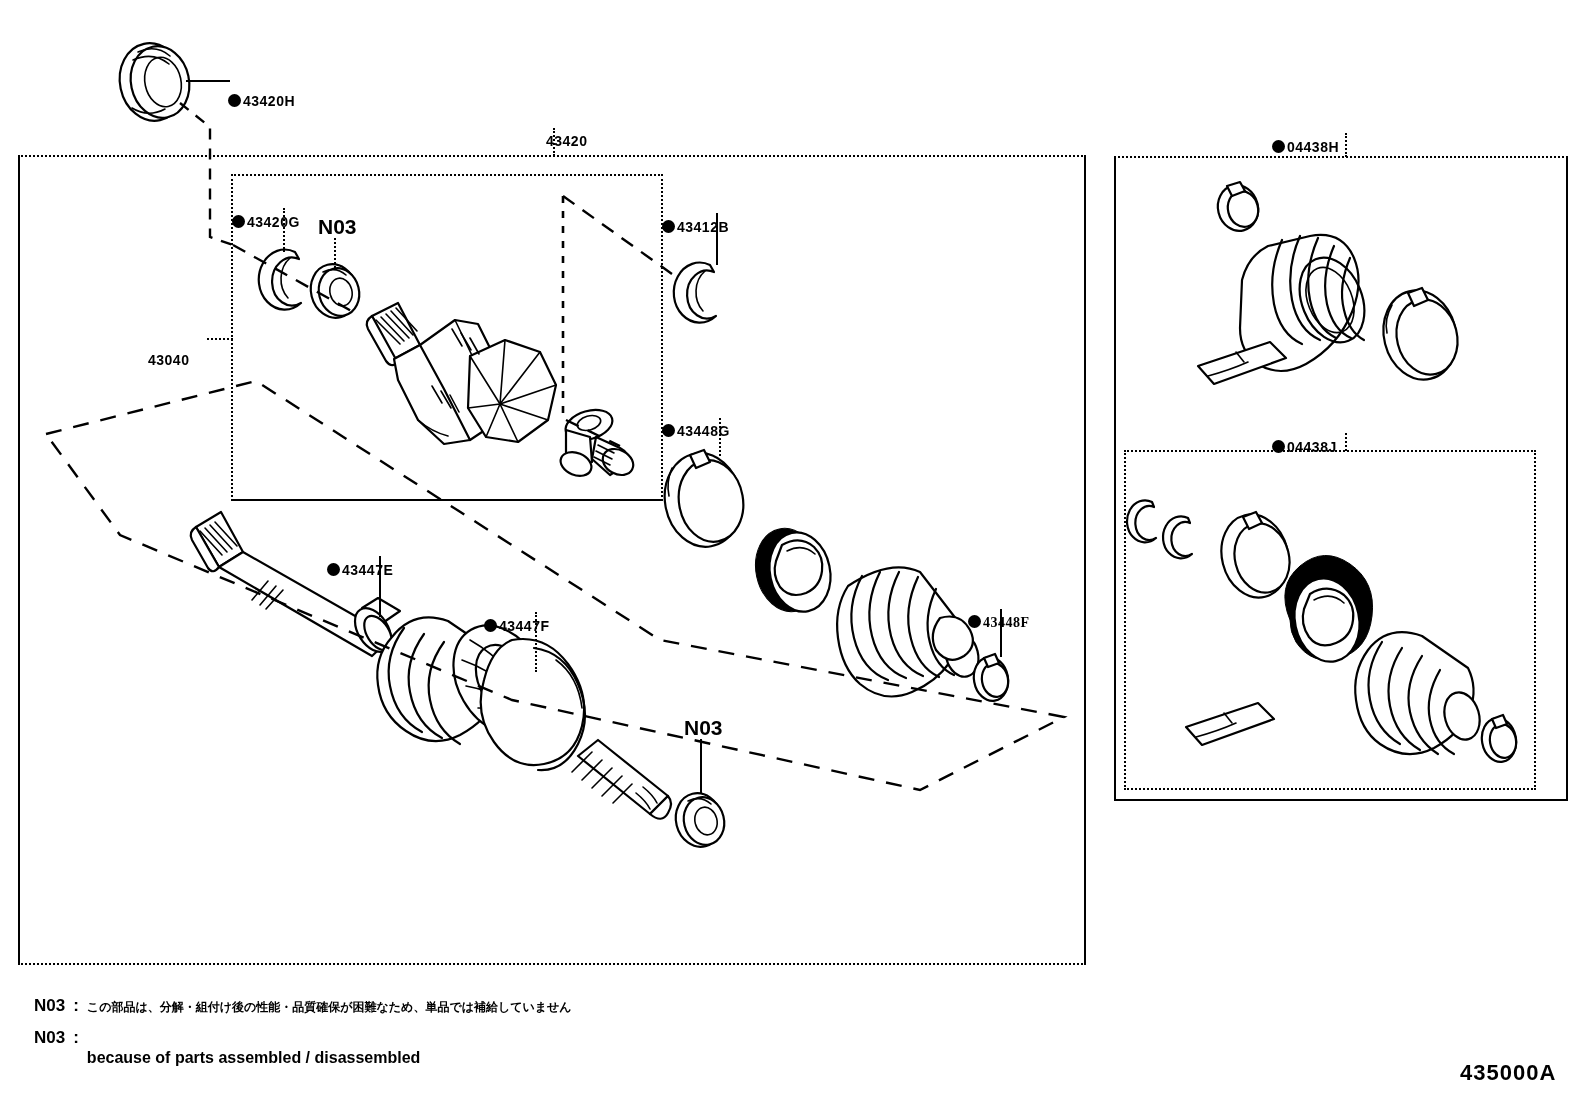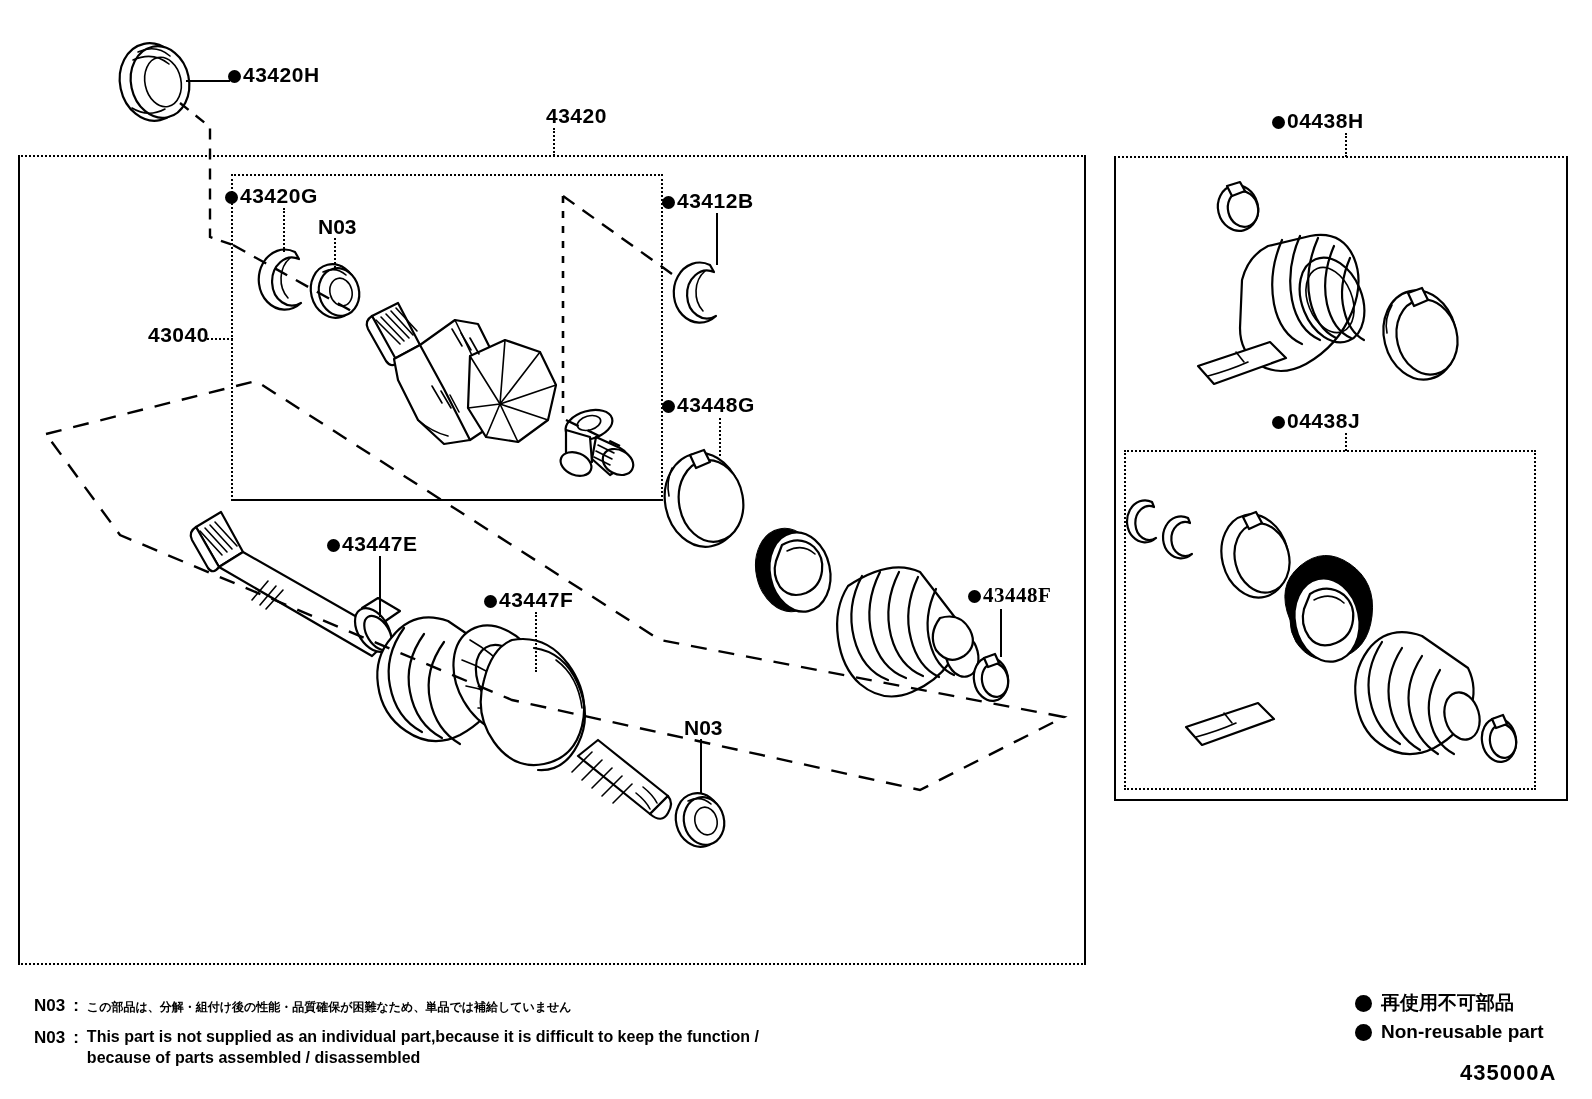--- a/index.html
+++ b/index.html
@@ -5,25 +5,26 @@
 <style>
   html,body{margin:0;padding:0;background:#ffffff;}
   body{font-family:"Liberation Sans", sans-serif;color:#000;}
   #sheet{position:relative;width:1592px;height:1099px;background:#fff;overflow:hidden;}
 
   
   .pnum{
     position:absolute;
     font-family:"Liberation Sans", sans-serif;
     font-weight:bold;
-    font-size:21px;
+    font-size:14px;
     letter-spacing:0.5px;
     white-space:nowrap;
     line-height:1;
     color:#000;
+    margin-top:29px;
   }
   .bullet{
     display:inline-block;
     width:13px;height:13px;
     background:#000;
     border-radius:50%;
     vertical-align:baseline;
     margin-right:2px;
     position:relative;
     top:1px;
@@ -344,21 +345,21 @@
   <div class="pnum" style="left:546px;top:105px;">
     <span>43420</span>
   </div>
   <div class="lead-v-dot" style="left:553px;top:128px;height:28px;"></div>
 
   <div class="pnum" style="left:148px;top:324px;">
     <span>43040</span>
   </div>
   <div class="lead-h-dot" style="left:207px;top:338px;width:26px;"></div>
 
-  <div class="pnum" style="left:225px;top:185px;">
+  <div class="pnum" style="left:232px;top:185px;">
     <span class="bullet"></span><span>43420G</span>
   </div>
   <div class="lead-v-dot" style="left:283px;top:208px;height:44px;"></div>
 
   <div class="n03lab" style="left:318px;top:215px;">
     <span>N03</span>
   </div>
   <div class="lead-v-dot" style="left:334px;top:238px;height:30px;"></div>
 
   <div class="pnum" style="left:662px;top:190px;">
@@ -404,33 +405,23 @@
   <div class="noteblk" style="left:34px;top:996px;display:flex;gap:8px;align-items:baseline;">
     <span class="note-tag">N03</span>
     <span class="note-tag">:</span>
     <span class="note-jp">この部品は、分解・組付け後の性能・品質確保が困難なため、単品では補給していません</span>
   </div>
 
   <div class="noteblk" style="left:34px;top:1028px;display:flex;gap:8px;align-items:flex-start;">
     <span class="note-tag">N03</span>
     <span class="note-tag">:</span>
     <span style="display:block;">
-      <span class="note-en">This part is not supplied as an individual part,because it is difficult to keep the function /</span><br>
+      <br>
       <span class="note-en" style="display:inline-block;margin-top:3px;">because of parts assembled / disassembled</span>
     </span>
   </div>
 
-  <div class="legend" style="left:1355px;top:990px;">
-    <div class="legend-row">
-      <span class="legend-dot"></span>
-      <span class="legend-jp">再使用不可部品</span>
-    </div>
-    <div class="legend-row">
-      <span class="legend-dot"></span>
-      <span class="legend-en">Non-reusable part</span>
-    </div>
-  </div>
 
   <div class="diagid" style="left:1460px;top:1060px;">
     <span>435000A</span>
   </div>
 
 </div>
 
 </body></html>

